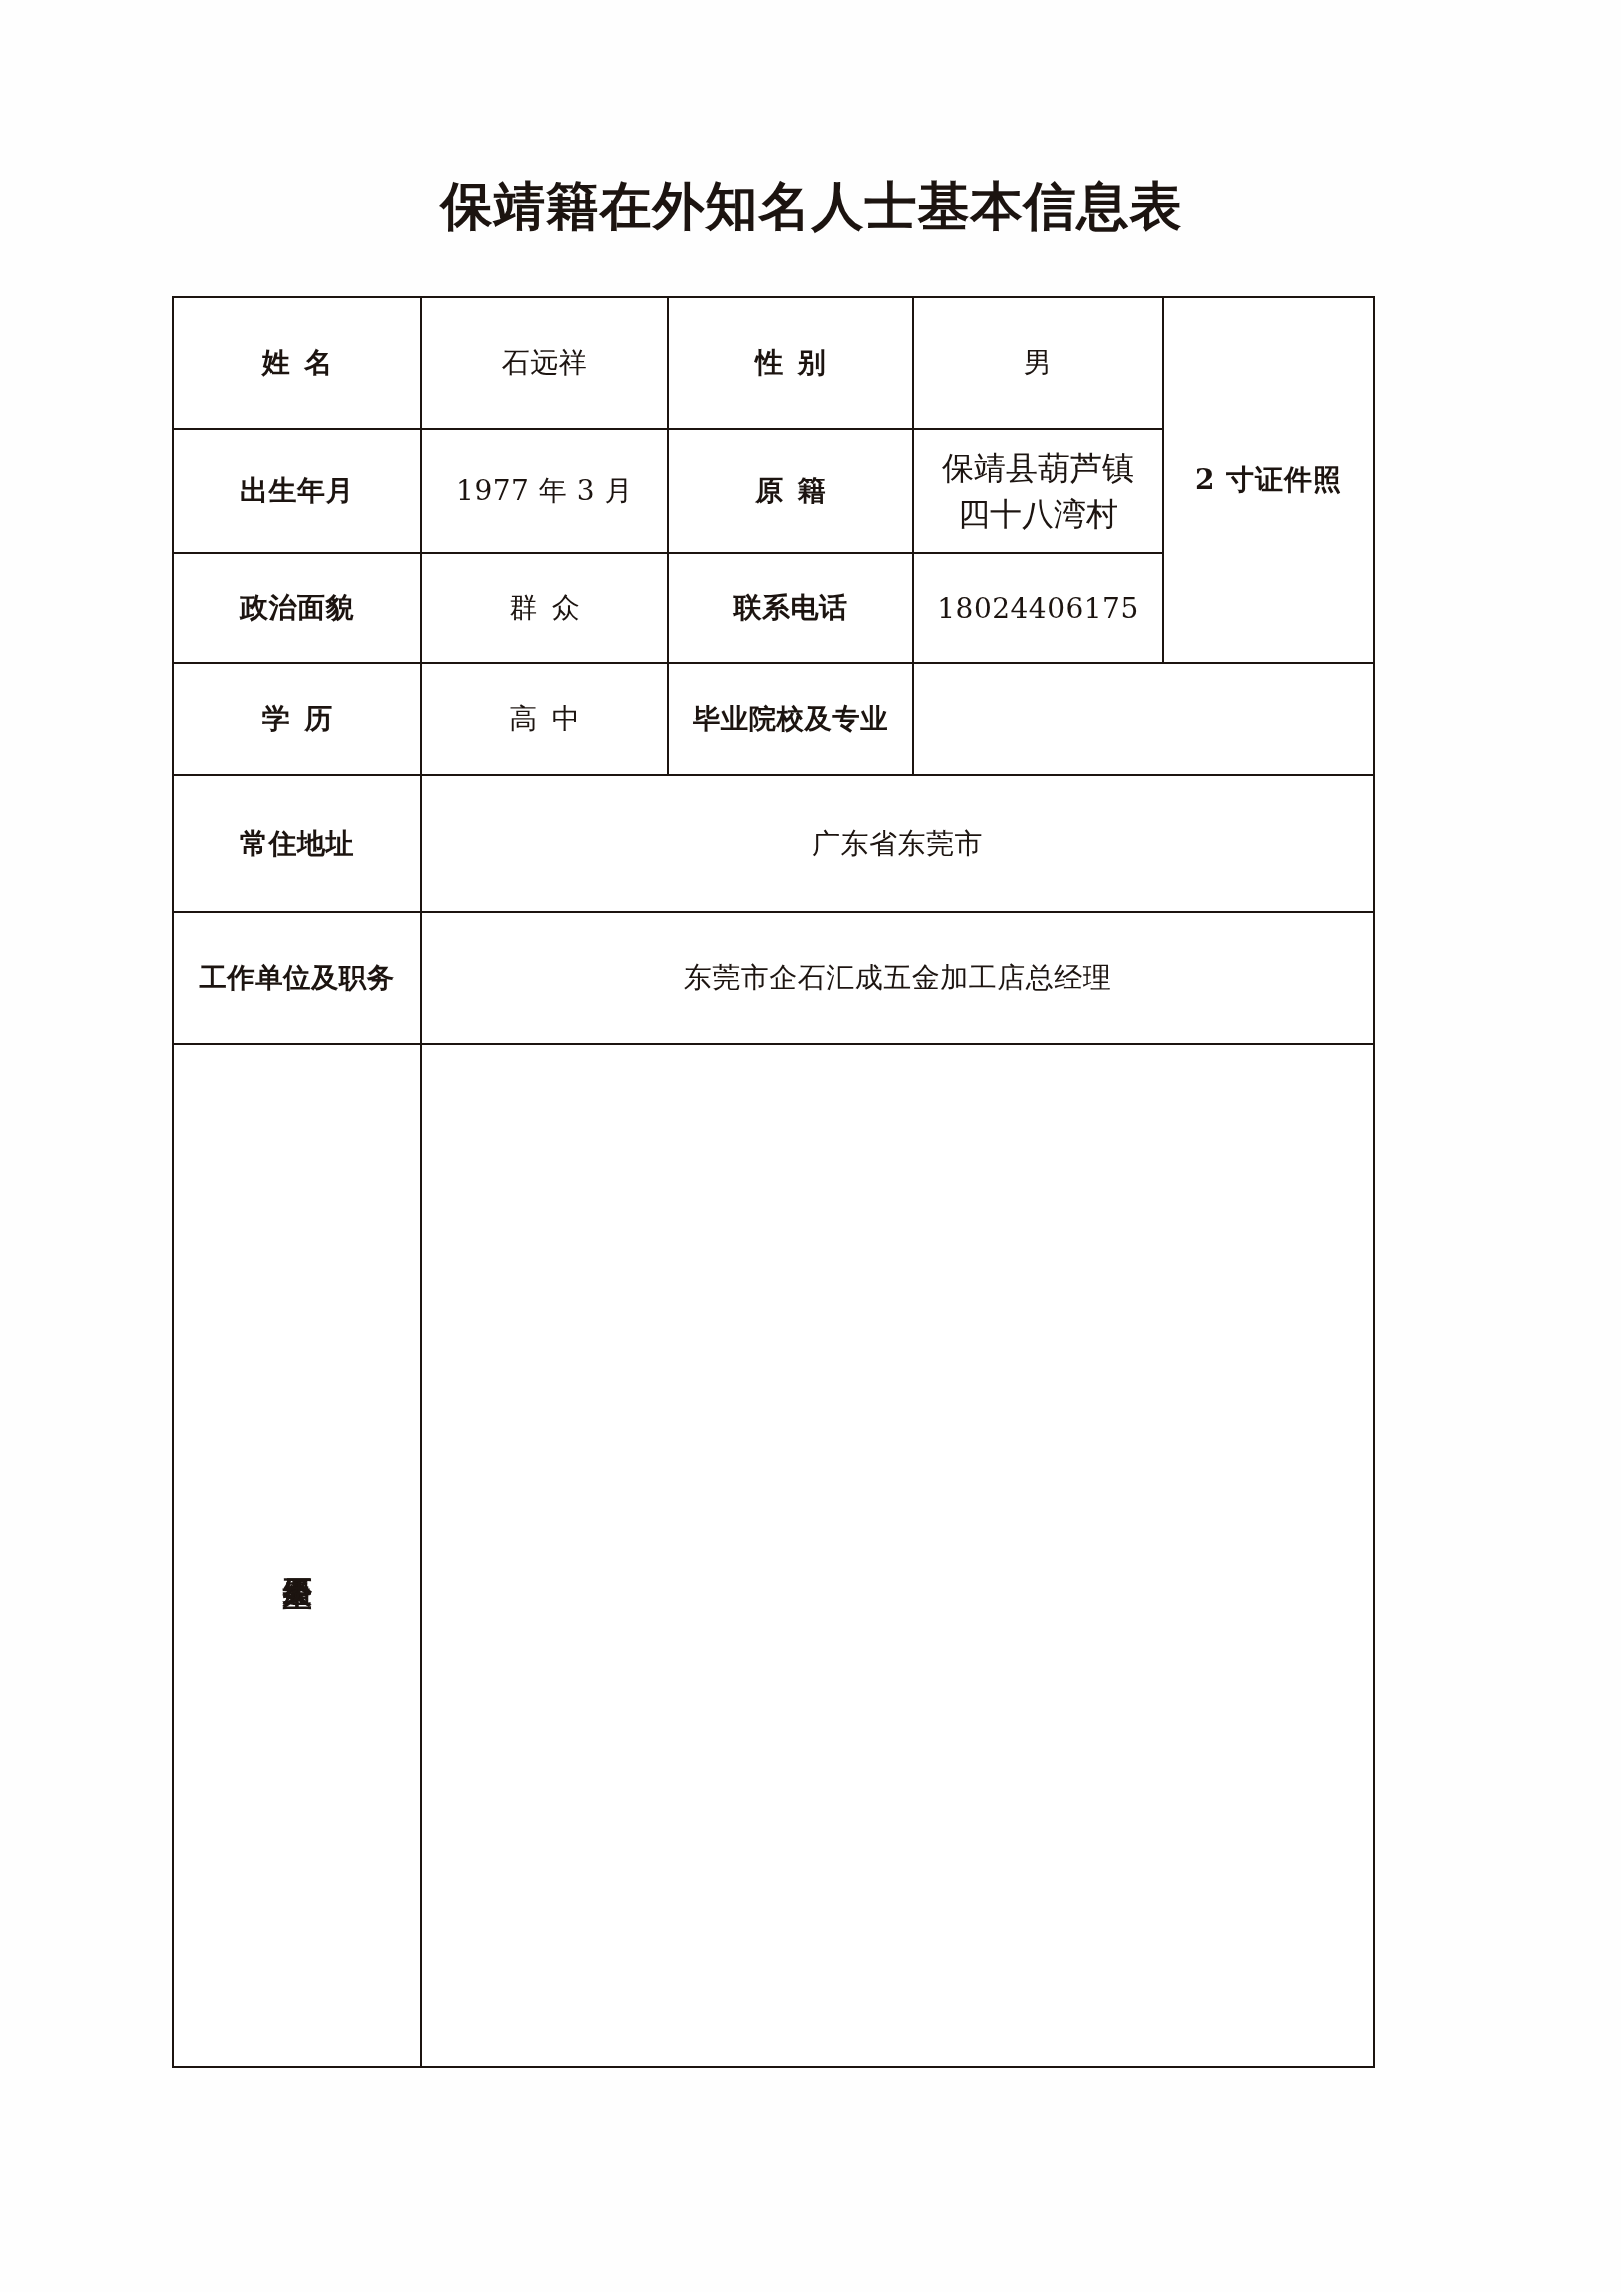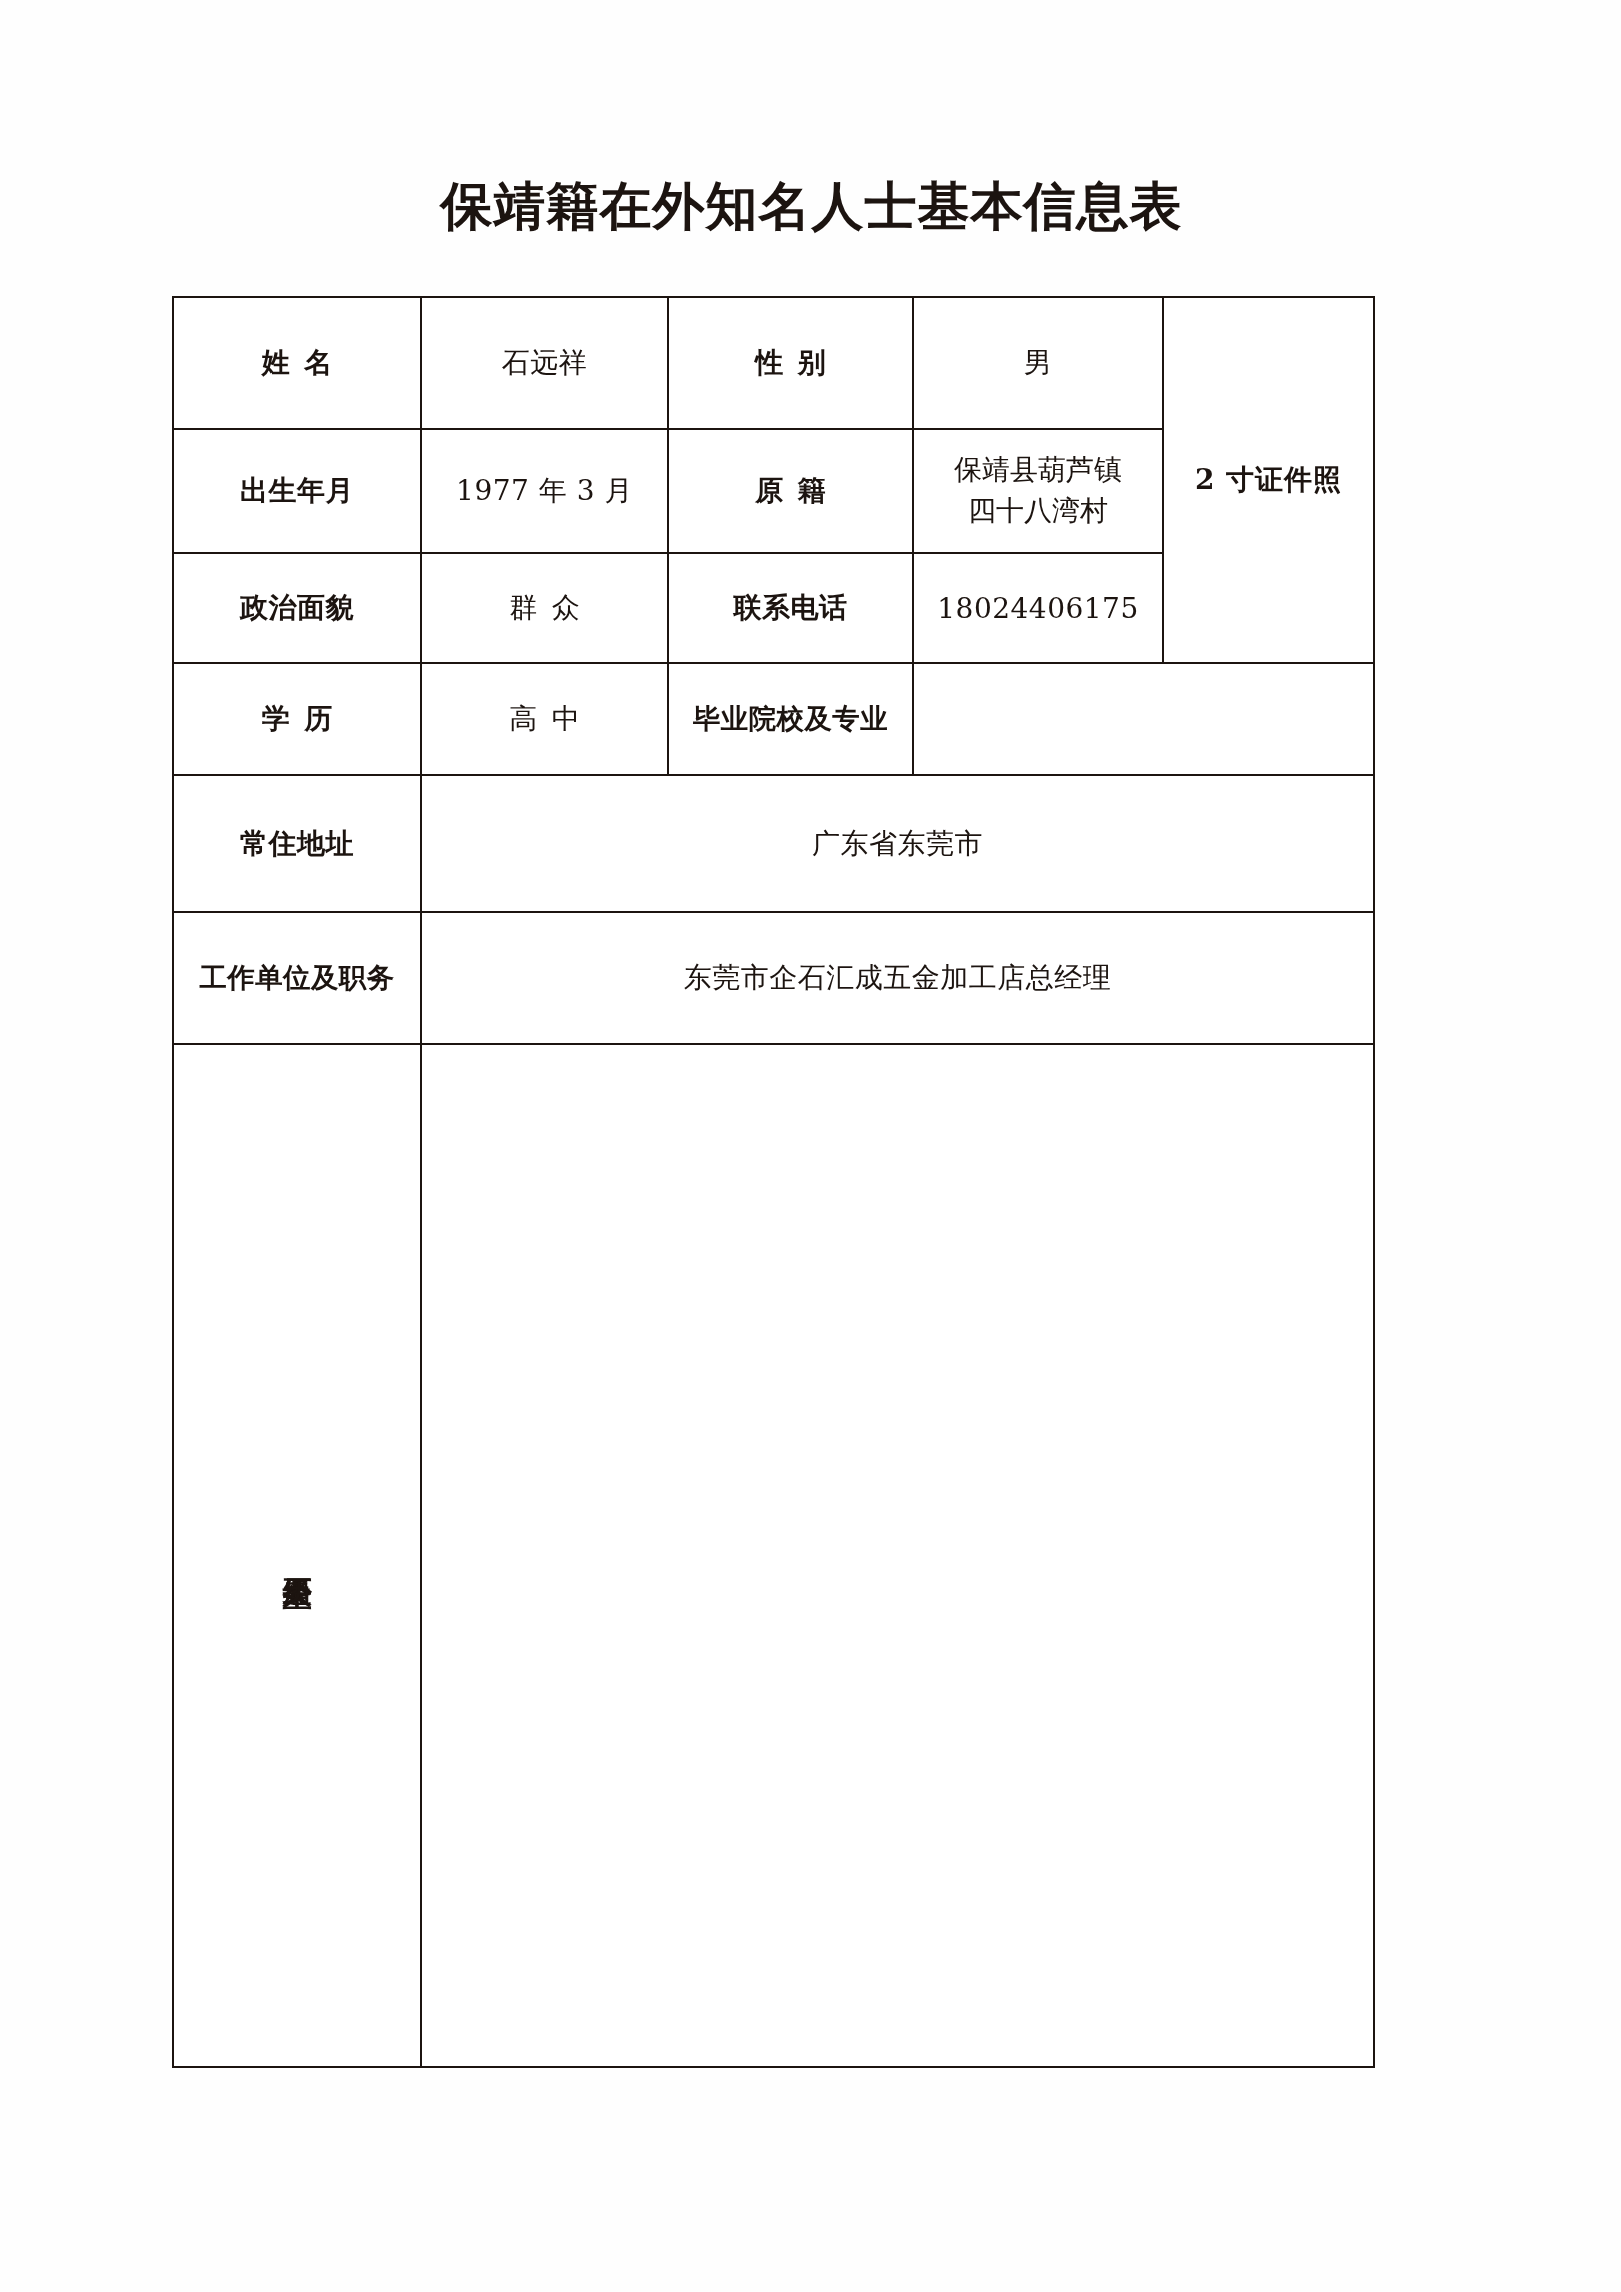--- a/index.html
+++ b/index.html
@@ -83,21 +83,21 @@
     letter-spacing: 0.5px;
   }
   .val-sp {
     font-weight: 400;
     font-size: 28px;
     letter-spacing: 14.7px;
     text-indent: 14.7px;
   }
   .val-two {
     font-weight: 400;
-    font-size: 28px;
+    font-size: 32px;
     line-height: 1.45;
     margin-left: 36px;
   }
 
   .photo-cell {
     font-weight: 700;
     font-size: 28px;
     letter-spacing: 1px;
     margin-left: 32px;
   }

